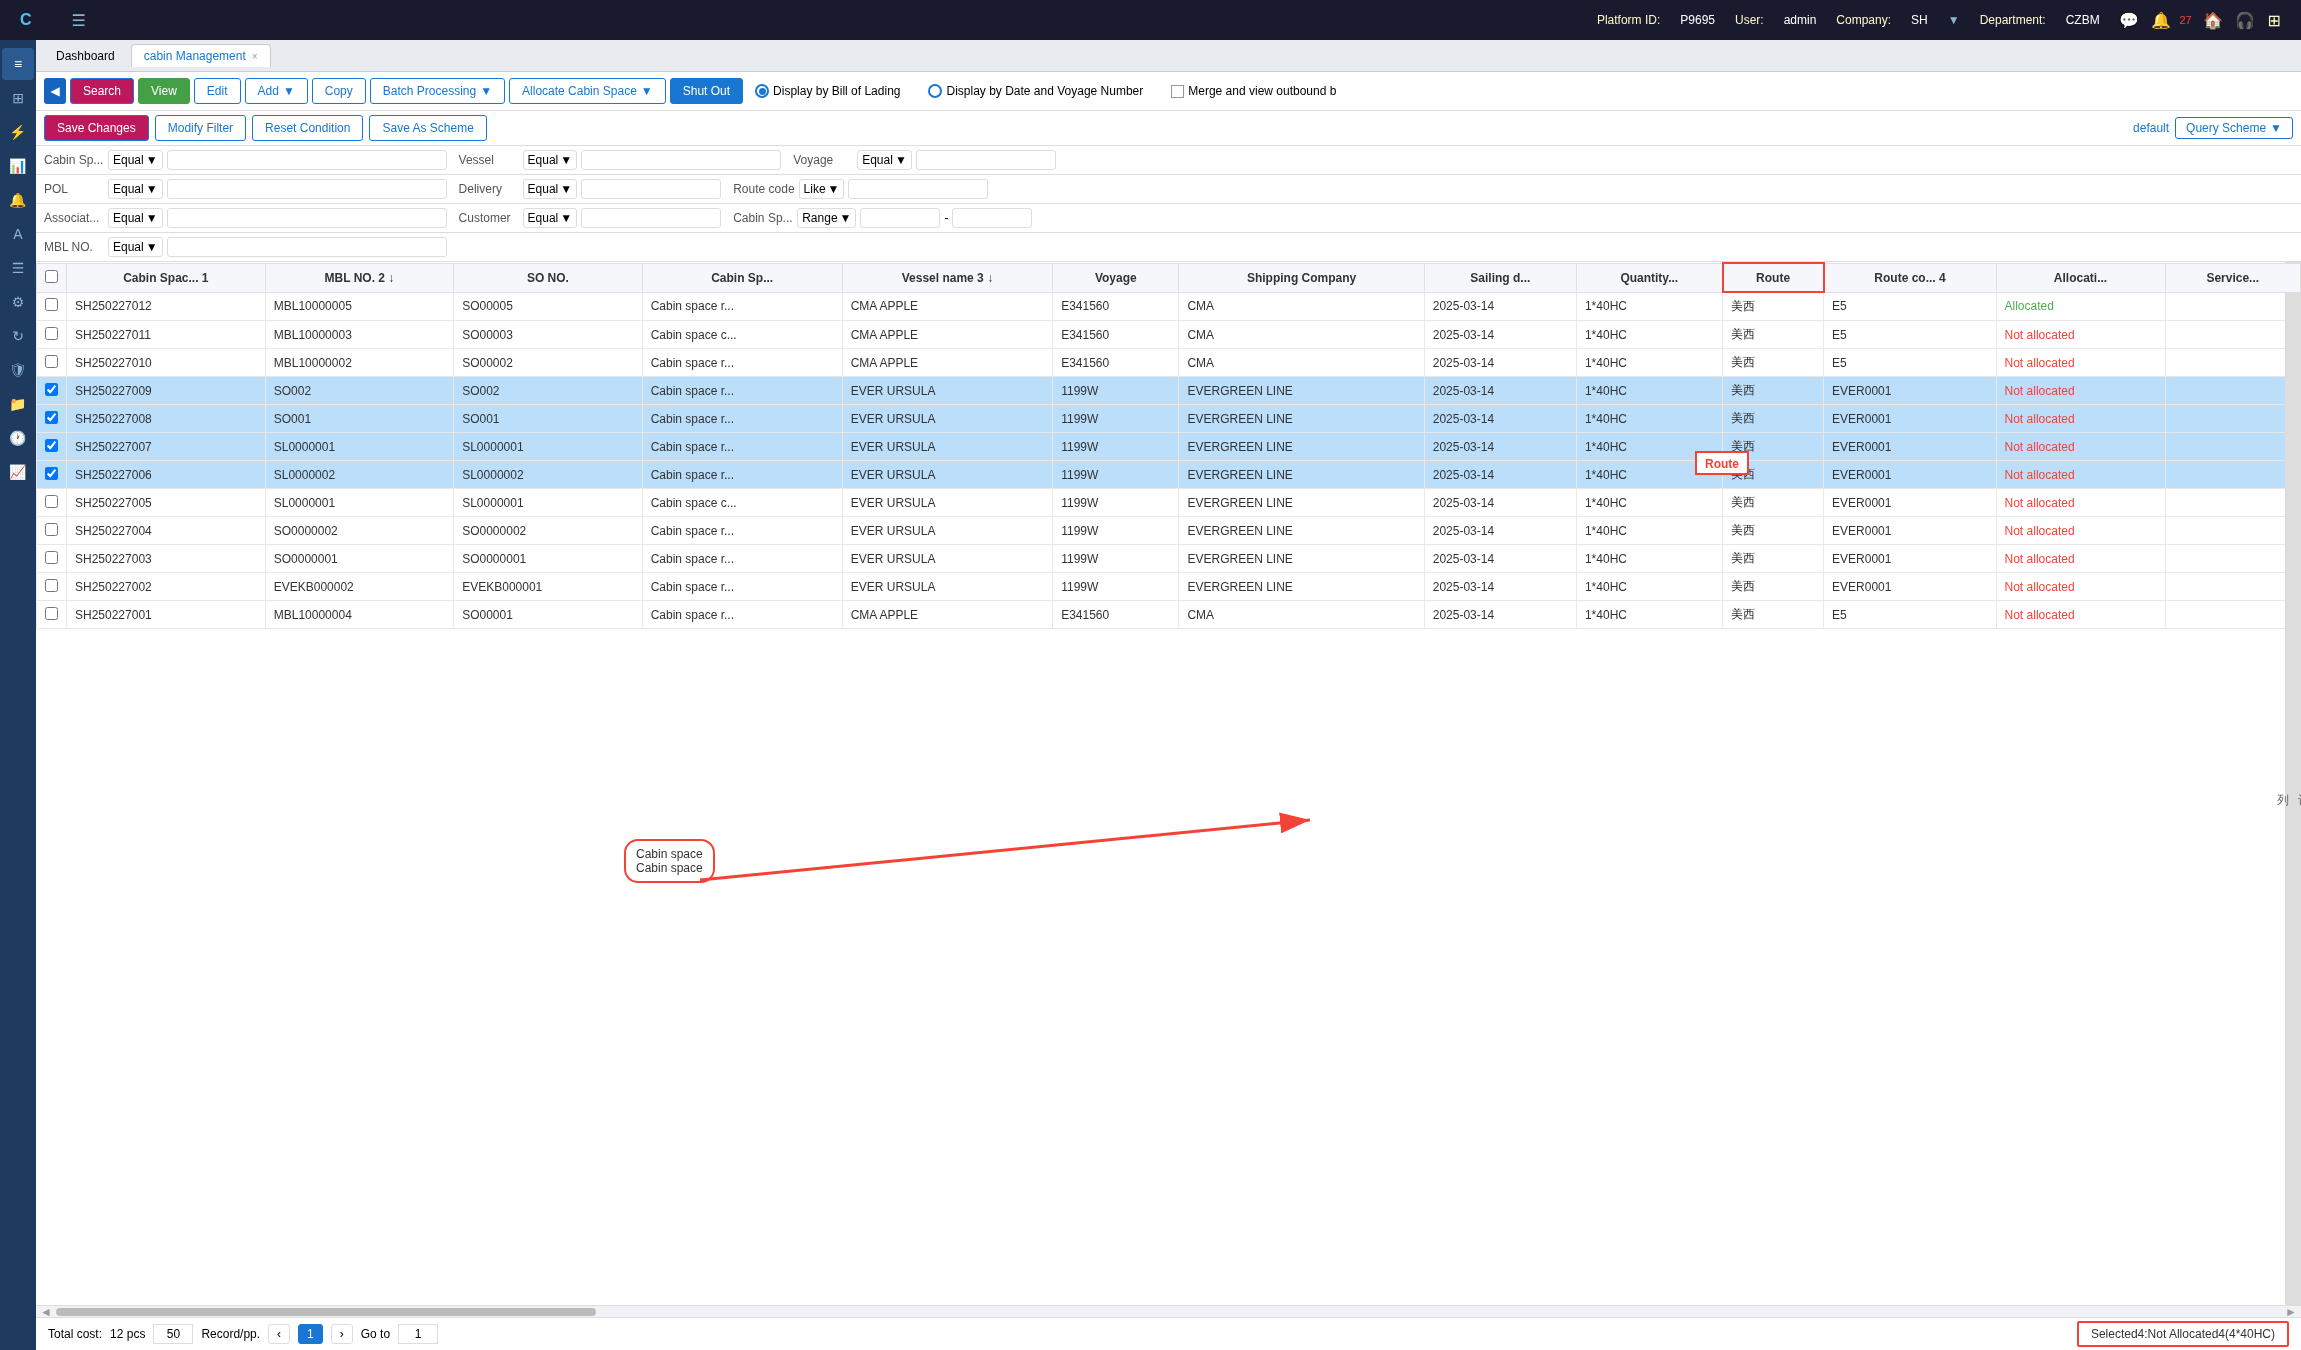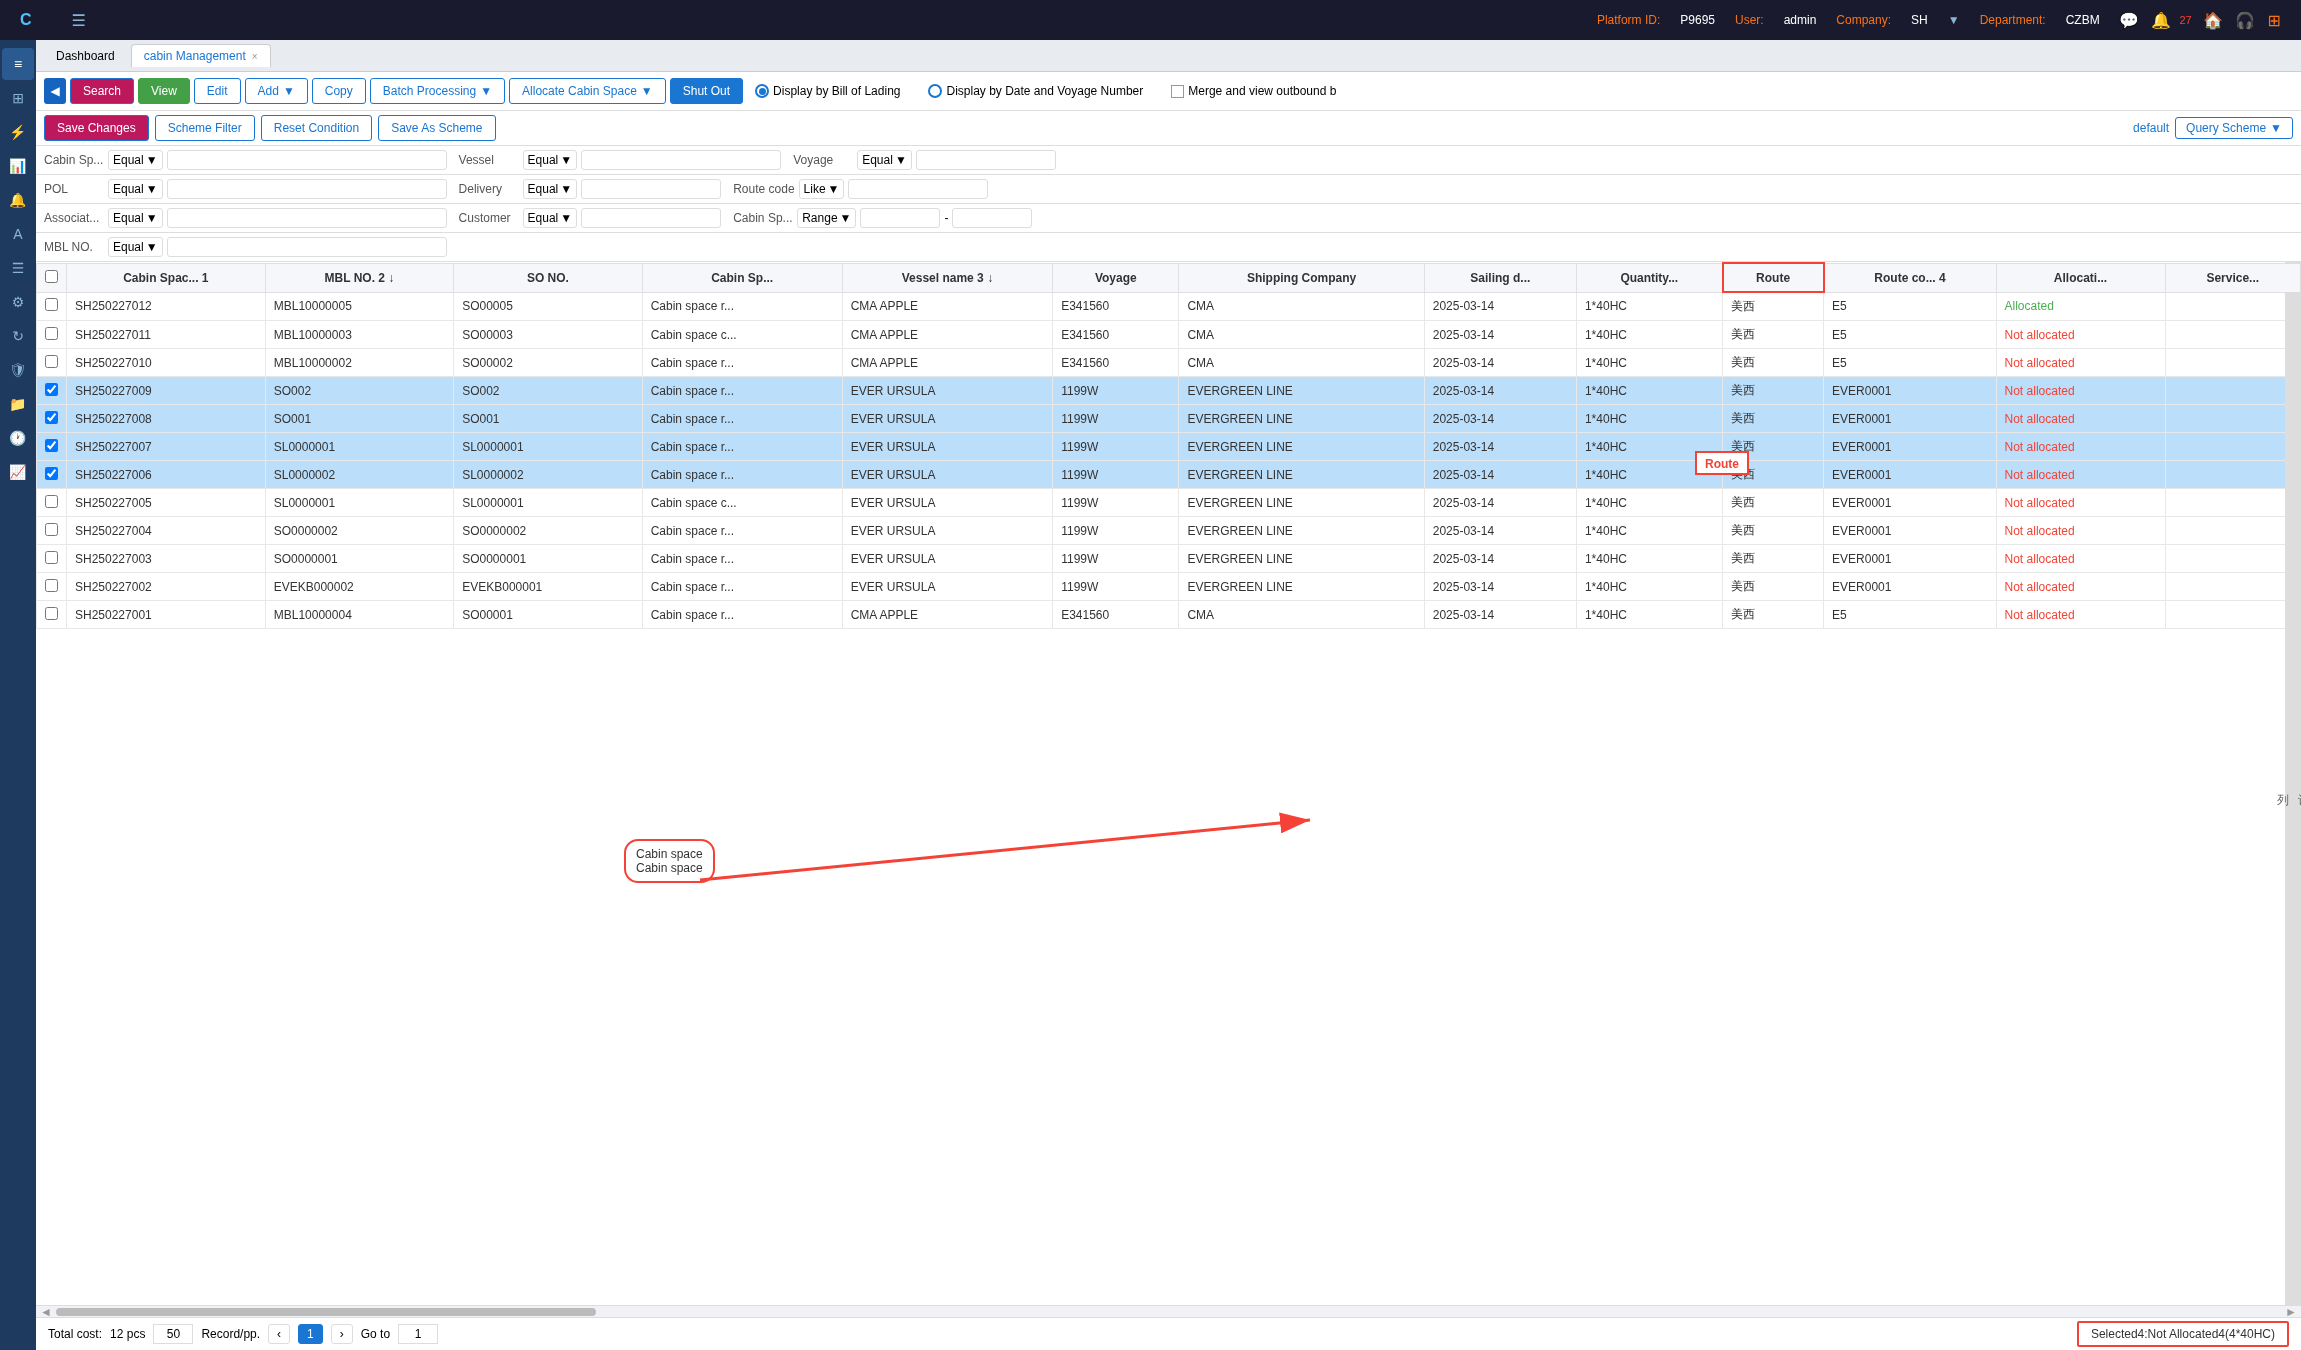--- a/index.html
+++ b/index.html
@@ -16,21 +16,21 @@
       gap: 30px;
       font-size: 12px;
     }
     .top-header .brand {
       color: #4fc3f7;
       font-weight: bold;
       font-size: 16px;
       margin-right: 10px;
     }
     .top-header .meta { display: flex; gap: 20px; margin-left: auto; align-items: center; }
-    .top-header .meta span { color: #f97316; }
+    .top-header .meta span { color: #fef9c3; }
     .top-header .meta .val { color: white; }
     .top-header .icons { display: flex; gap: 12px; align-items: center; }
 
     
     .layout { display: flex; height: calc(1350px - 40px); }
     .sidebar {
       width: 36px;
       background: #1e3a5f;
       display: flex;
       flex-direction: column;
@@ -337,21 +337,21 @@
           <span>Merge and view outbound b</span>
         </div>
       </div>
     </div>
 
     <div class="filter-bar">
       <button class="btn btn-primary">
         <span>Save Changes</span>
       </button>
       <button class="btn btn-outline">
-        <span>Scheme Filter</span>
+        <span>Modify Filter</span>
       </button>
       <button class="btn btn-outline">
         <span>Reset Condition</span>
       </button>
       <button class="btn btn-outline">
         <span>Save As Scheme</span>
       </button>
       <div style="flex:1;"></div>
       <span style="color:#1976d2;">default</span>
       <button class="btn-scheme">

